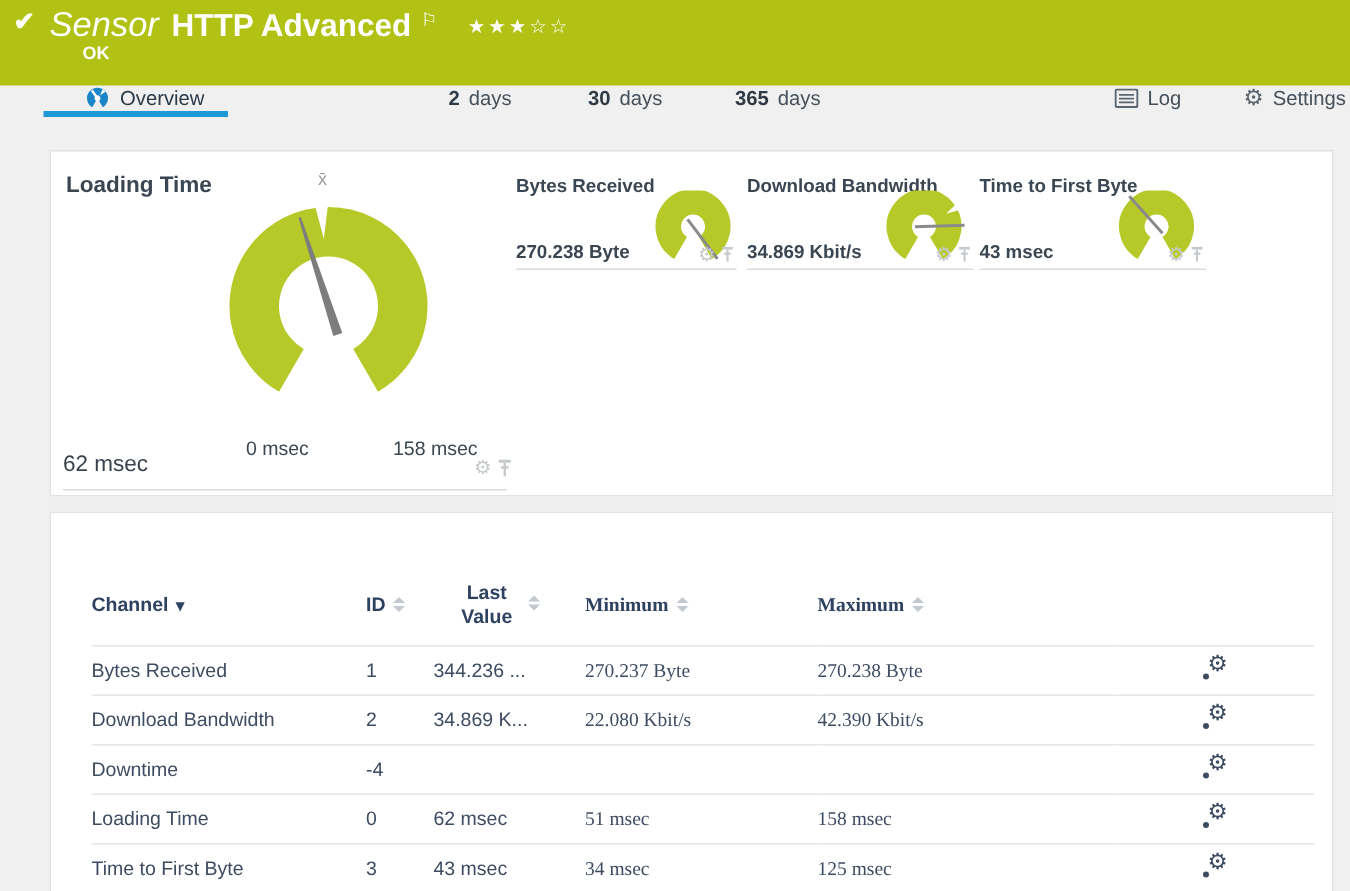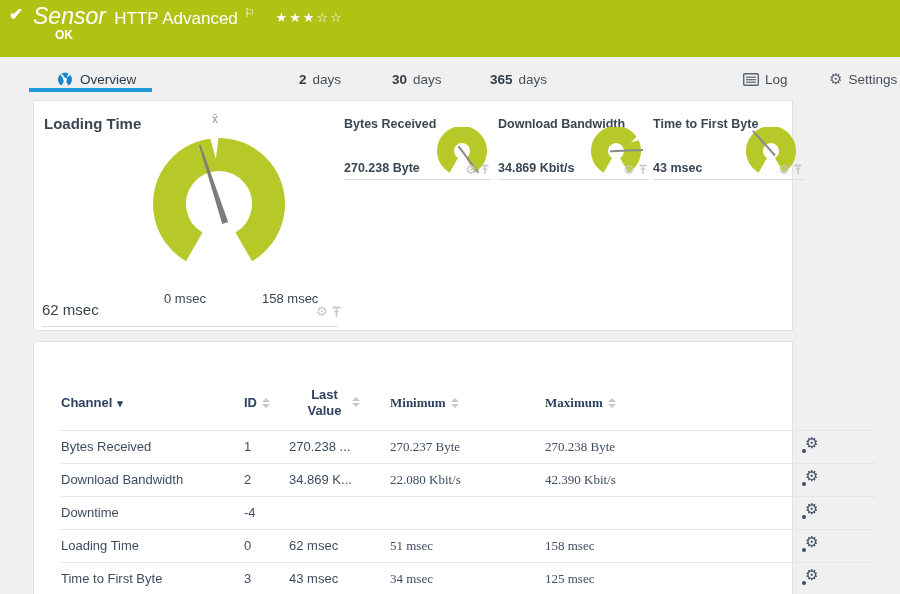--- a/index.html
+++ b/index.html
@@ -5,37 +5,37 @@
   * { margin:0; padding:0; box-sizing:border-box; }
   html,body { width:900px; height:594px; }
   body { font-family:"Liberation Sans", sans-serif; background:#f0f0f0; position:relative; overflow:hidden; }
   .page { position:absolute; inset:0; }
 
   
   .topbar { position:absolute; left:0; top:0; width:900px; height:57px; background:#b2c214; color:#fff; }
   .topbar .check { position:absolute; left:9px; top:4px; font-size:17px; font-weight:bold; }
   .title-line { position:absolute; left:33px; top:3px; white-space:nowrap; }
   .kind { font-style:italic; font-size:23px; }
-  .sensor-name { font-weight:normal; font-size:17px; margin-left:4px; }
+  .sensor-name { font-weight:bold; font-size:21px; margin-left:4px; }
   .flag { font-size:12px; position:relative; top:-7px; margin-left:2px; cursor:pointer; }
   .stars { font-size:13px; letter-spacing:2px; margin-left:16px; position:relative; top:-2px; cursor:pointer; }
   .status-ok { position:absolute; left:55px; top:28px; font-size:12px; font-weight:bold; }
 
   
-  .tabs { position:absolute; left:0; top:57px; width:808px; height:43px; }
+  .tabs { position:absolute; left:0; top:43px; width:808px; height:43px; }
   .tab { position:absolute; top:8px; height:28px; display:flex; align-items:center; gap:6px;
          font-size:13.5px; color:#46505b; cursor:pointer; white-space:nowrap; }
   .tab .num { font-weight:bold; color:#2f3a44; }
   .tab.active { color:#2c3a47; }
   .tab-underline { position:absolute; left:29px; top:31px; width:123px; height:4px; background:#1e9ad6; }
   .ticon { flex:0 0 auto; }
   .gear-glyph { font-size:15px; color:#5a6570; font-style:normal; }
 
   
-  .panel { position:absolute; left:33px; width:760px; background:#fff; border:1px solid #e2e2e2; }
+  .panel { position:absolute; left:33px; width:856px; background:#fff; border:1px solid #e2e2e2; }
   .gauges-panel { top:100px; height:231px; }
   .table-panel { top:341px; height:270px; }
 
   
   .pg-label { position:absolute; left:10px; top:14px; font-size:15px; font-weight:bold; color:#3a4651; }
   .pg-svg { position:absolute; left:70px; top:-2px; }
   .pg-min { position:absolute; left:130px; top:190px; font-size:13px; color:#3a4651; }
   .pg-max { position:absolute; left:228px; top:190px; font-size:13px; color:#3a4651; }
   .pg-value { position:absolute; left:8px; top:200px; font-size:15px; color:#39434e; }
   .mini-icons { position:absolute; display:flex; align-items:center; gap:4px; }
@@ -248,21 +248,21 @@
                 <i class="tri-down"></i>
               </span>
           </th>
           <th class="th-gear"></th>
         </tr>
       </thead>
       <tbody>
         <tr>
           <td class="td-channel">Bytes Received</td>
           <td class="td-id">1</td>
-          <td class="td-last">270.238 ...</td>
+          <td class="td-last">344.236 ...</td>
           <td class="td-min">270.237 Byte</td>
           <td class="td-max">270.238 Byte</td>
           <td class="td-gear"><span class="ch-gear"><i class="g-main">⚙</i><i class="g-sub"></i></span></td>
         </tr>
         <tr>
           <td class="td-channel">Download Bandwidth</td>
           <td class="td-id">2</td>
           <td class="td-last">34.869 K...</td>
           <td class="td-min">22.080 Kbit/s</td>
           <td class="td-max">42.390 Kbit/s</td>

